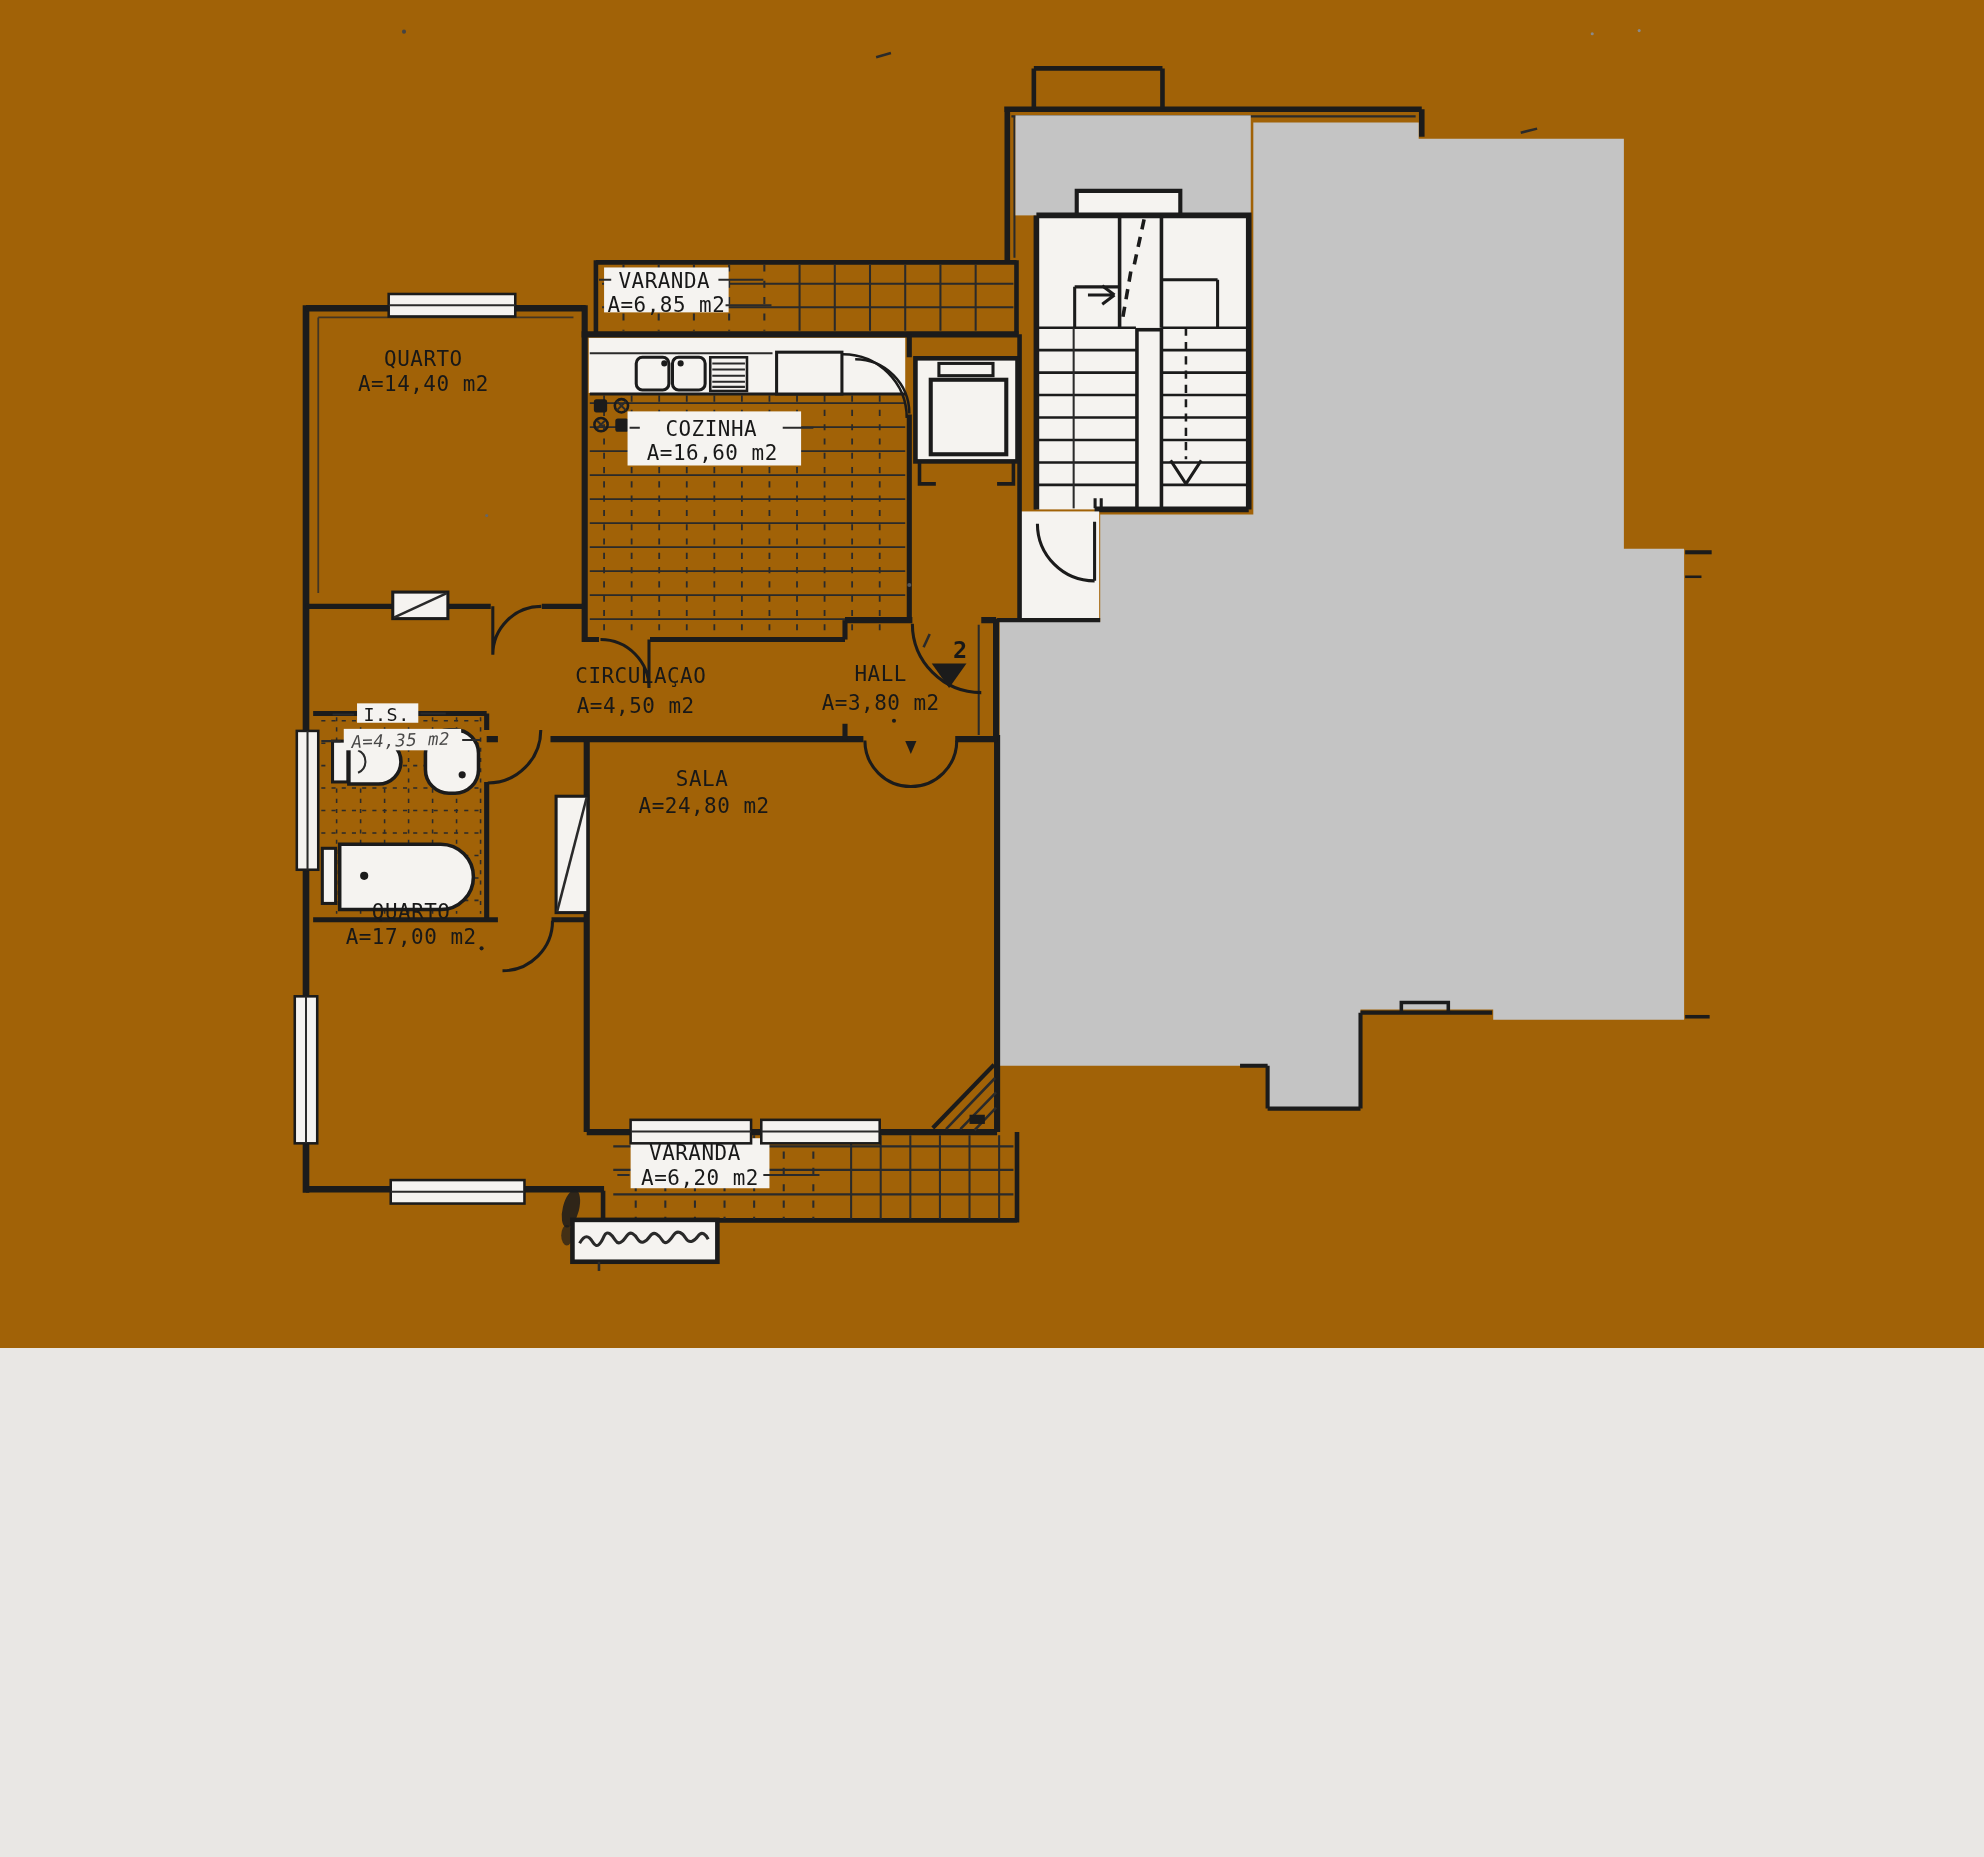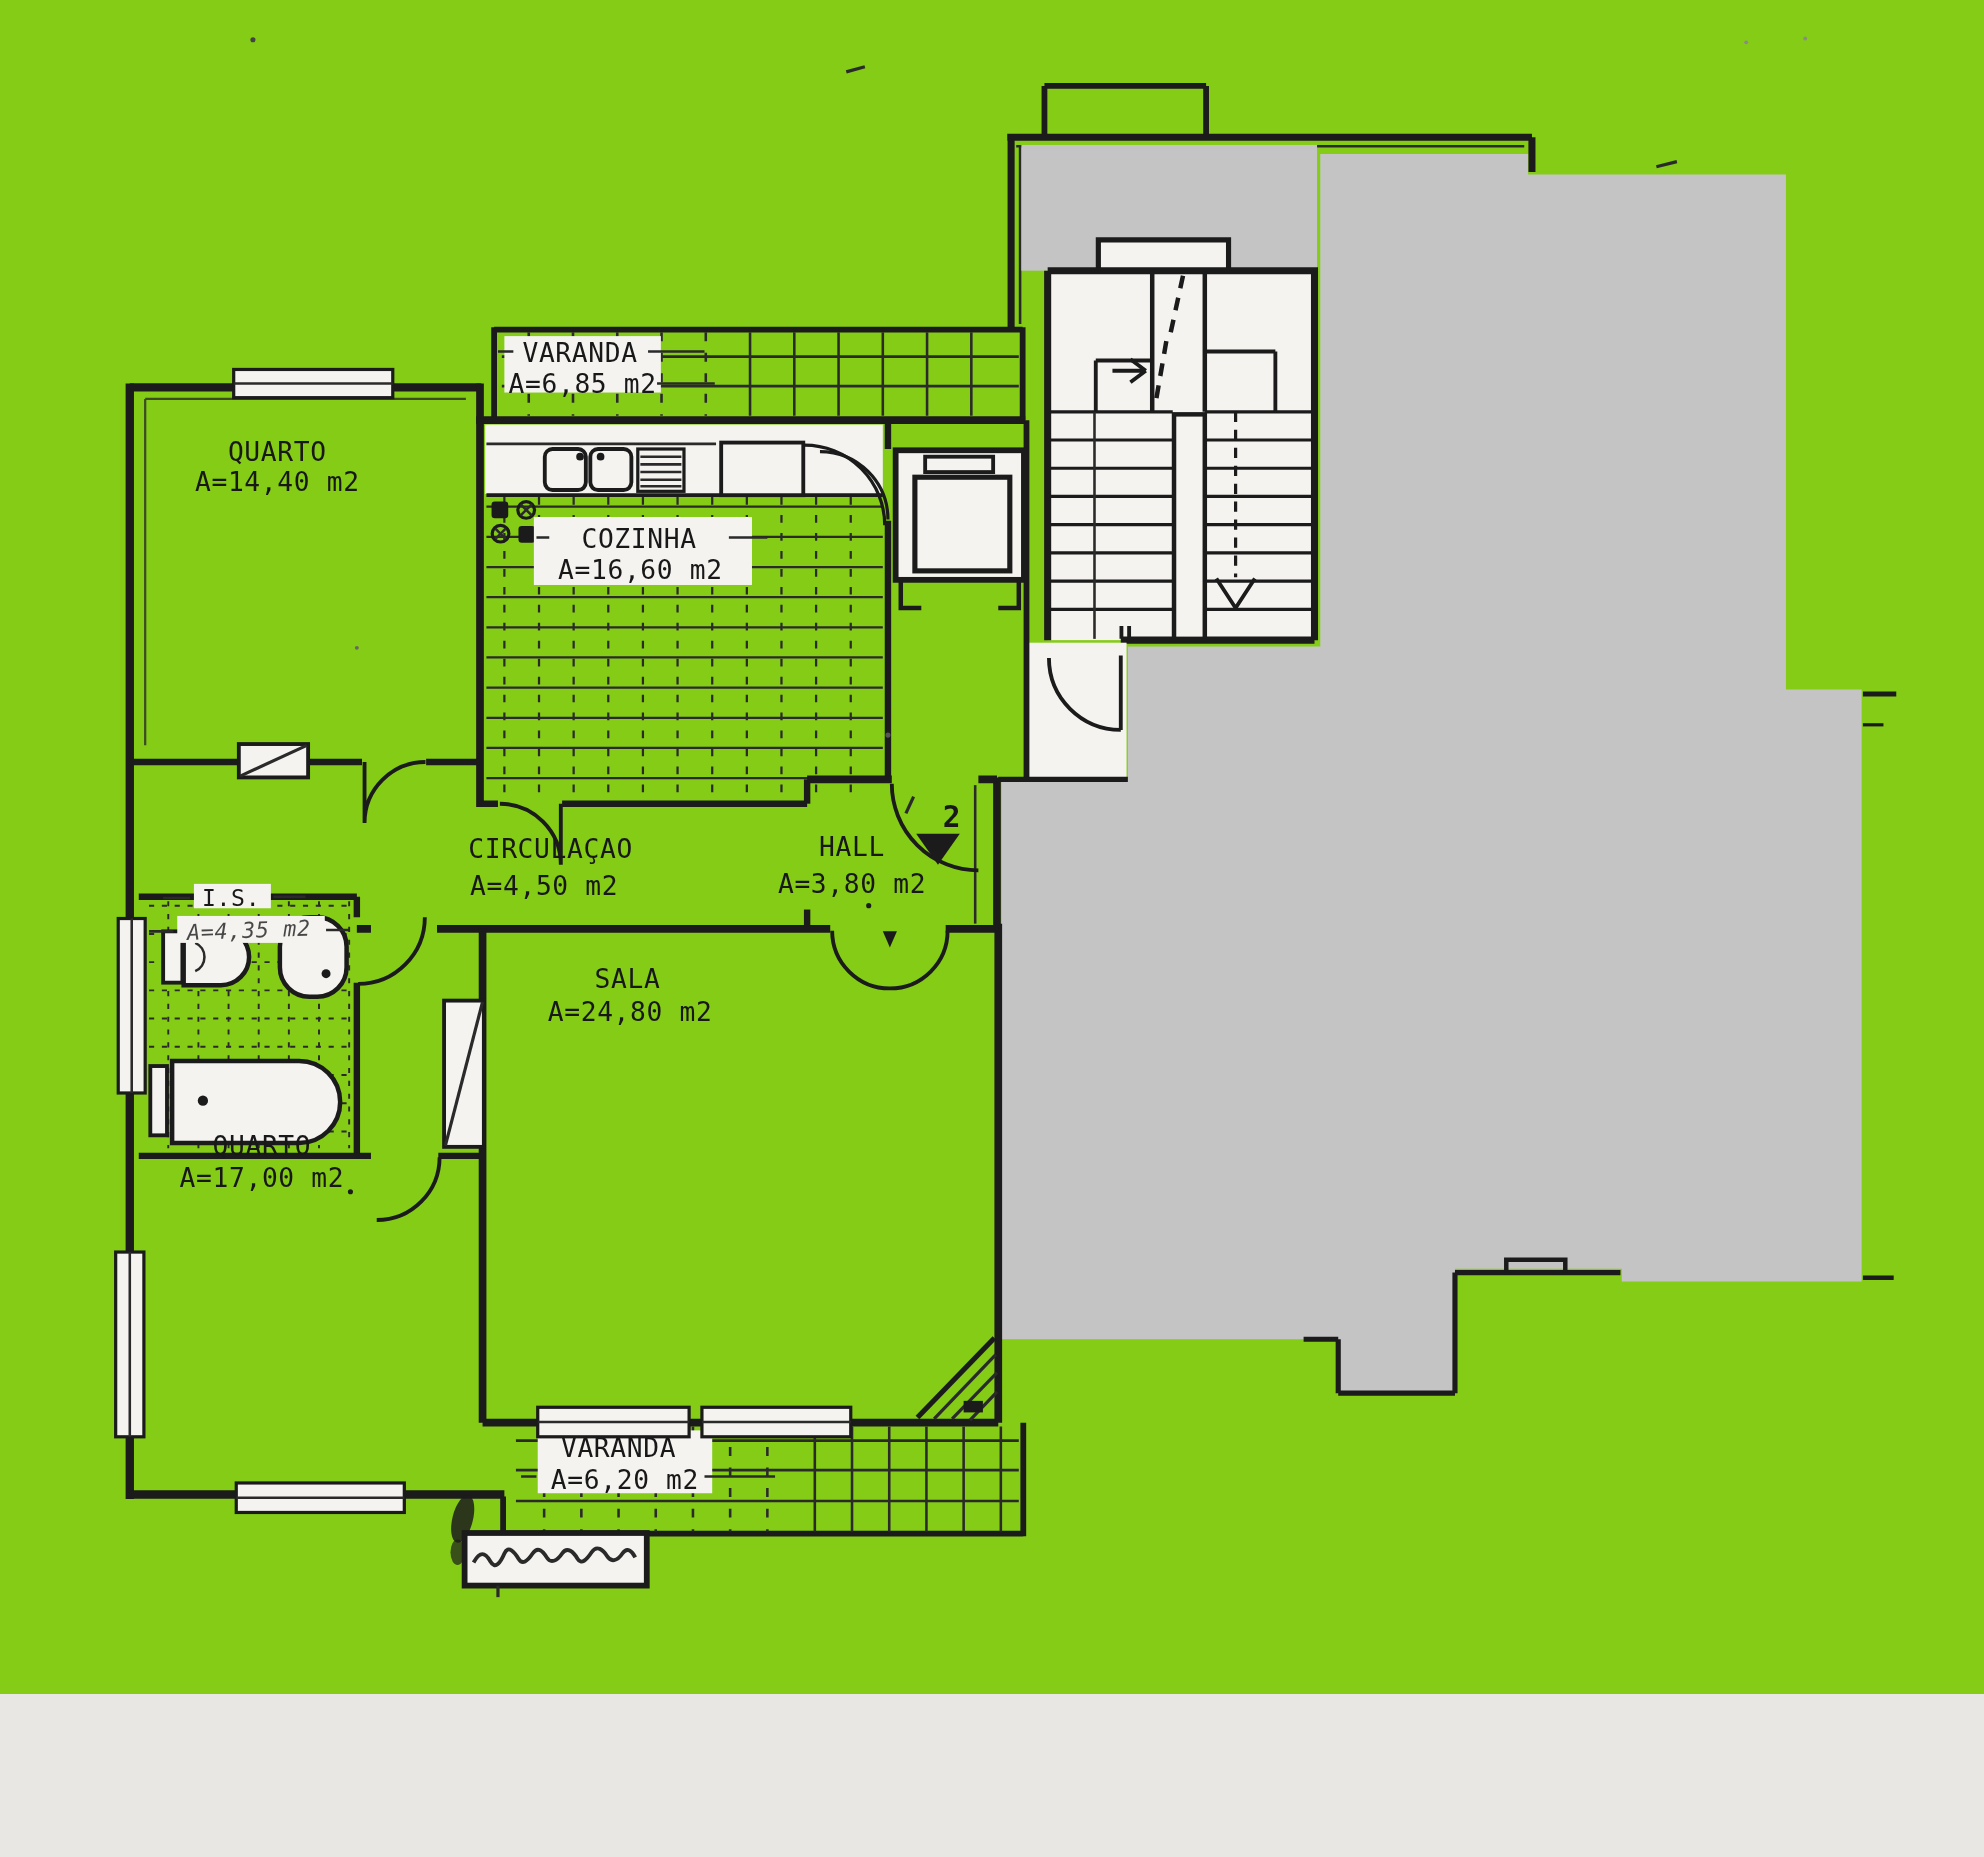--- a/index.html
+++ b/index.html
@@ -1,16 +1,16 @@
 <!DOCTYPE html>
 <html style="font-size:11.3px"><head>
 <meta charset="utf-8">
 <style>
   html,body{margin:0;padding:0;background:#e9e7e4;}
-  .page{position:relative;width:1985px;height:1694px;background:#84cc16;overflow:hidden;
+  .page{position:relative;width:1985px;height:1348px;background:#a16207;overflow:hidden;
         font-family:"DejaVu Sans Mono","Liberation Mono",monospace;}
   svg{position:absolute;left:0;top:0;width:100%;height:100%;}
   .wall{stroke:#1b1b1b;fill:none;stroke-linecap:butt;}
   .thin{stroke:#2a2a2a;fill:none;}
   .lbl{font-family:"DejaVu Sans Mono","Liberation Mono",monospace;font-size:41px;fill:#181818;
        letter-spacing:1px;text-anchor:middle;}
   .lbl-sm{font-size:36px;}
   .lbl-hand{font-size:34px;font-style:italic;opacity:.78;}
   .lbl-door{font-size:46px;font-weight:bold;}
   .halo{fill:#f5f3f0;stroke:none;}

